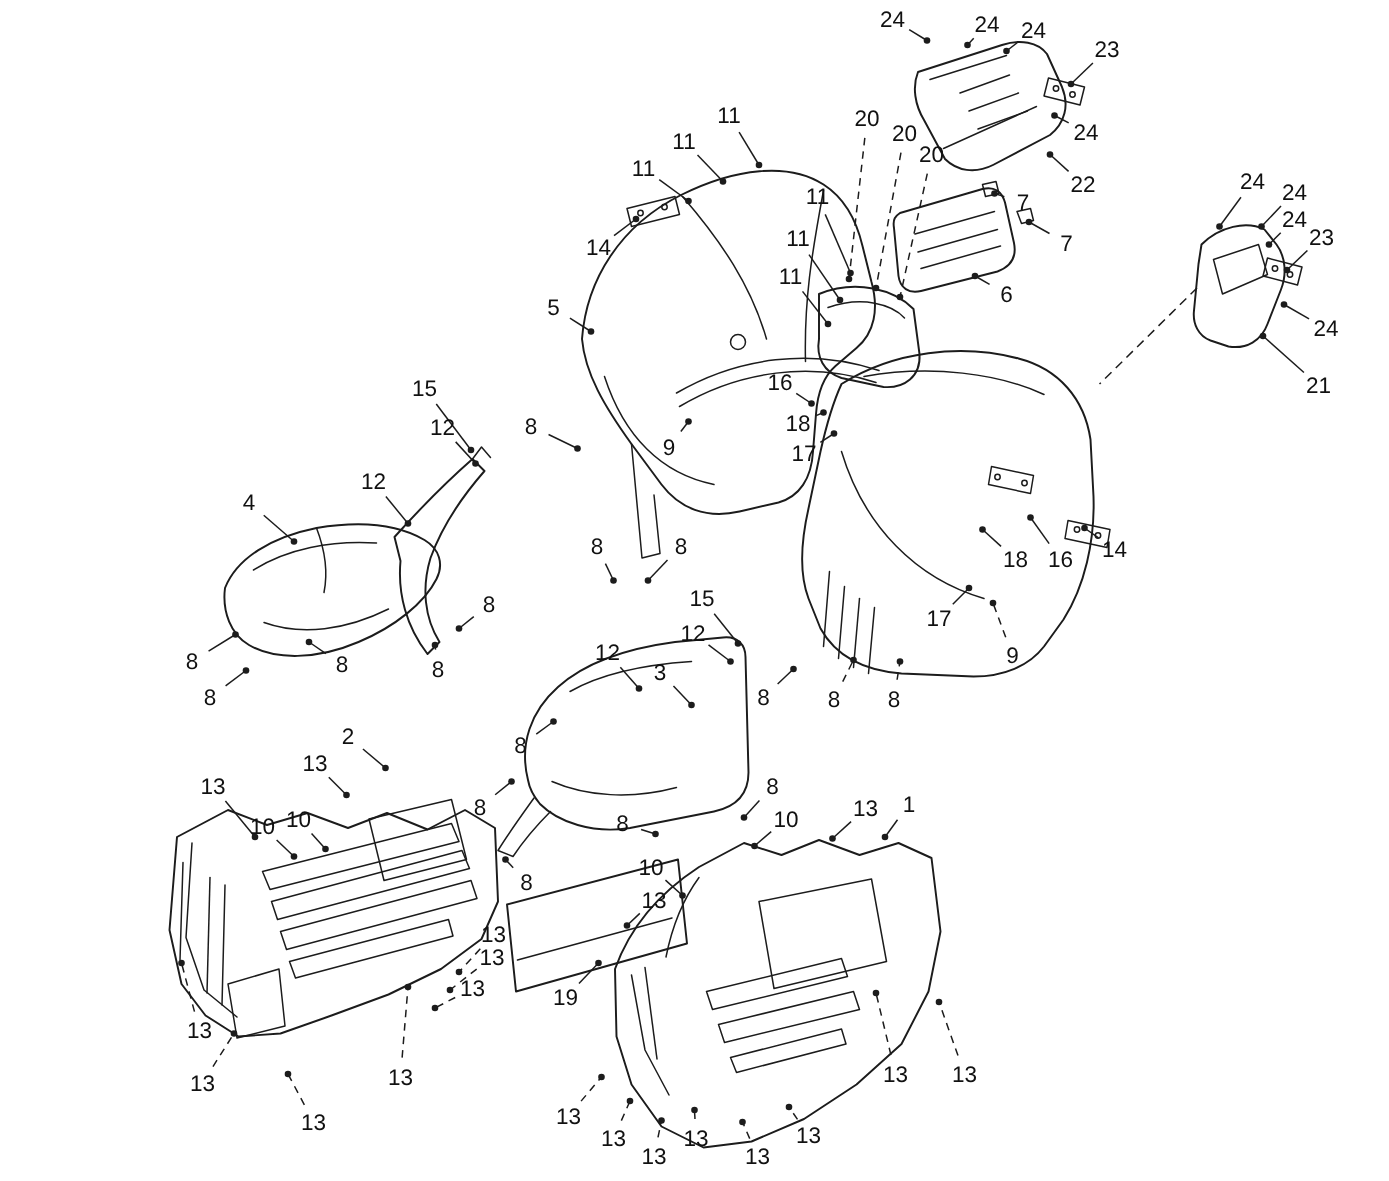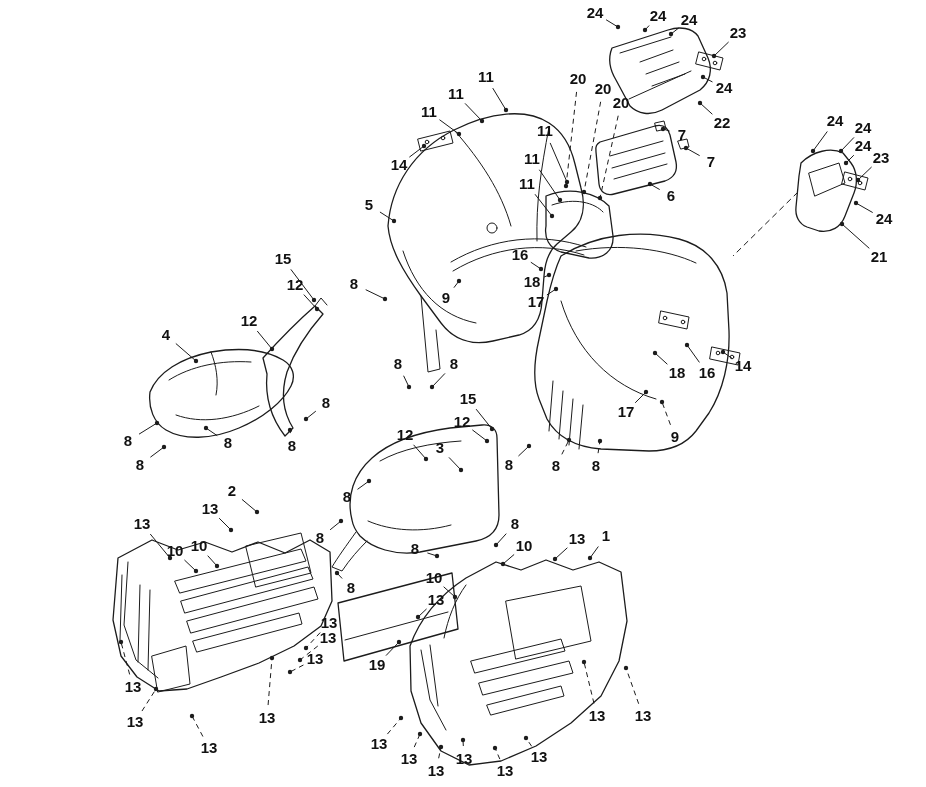--- a/index.html
+++ b/index.html
@@ -1,16 +1,16 @@
 <!DOCTYPE html>
 <html><head>
 <meta charset="utf-8">
 <style>
   html,body{margin:0;padding:0;background:#ffffff;}
-  .stage{position:relative;width:918px;height:787px;background:#ffffff;overflow:hidden;font-weight:bold;}
+  .stage{position:relative;width:918px;height:787px;background:#ffffff;overflow:hidden;}
   svg{display:block;}
   .outline{fill:none;stroke:#1c1c1c;stroke-width:1.3;stroke-linejoin:round;stroke-linecap:round;}
   .thin{fill:none;stroke:#1c1c1c;stroke-width:1;stroke-linejoin:round;stroke-linecap:round;}
   .leader{stroke:#1c1c1c;stroke-width:1;fill:none;}
   .dash{stroke-dasharray:5 4;}
   .construct{stroke:#1c1c1c;stroke-width:1;stroke-dasharray:6 4;fill:none;}
   .fastener{fill:#1c1c1c;stroke:none;}
   .callout-label{font-family:"Liberation Sans","DejaVu Sans",sans-serif;font-size:15px;fill:#111111;text-anchor:middle;}
 </style>
 </head>

